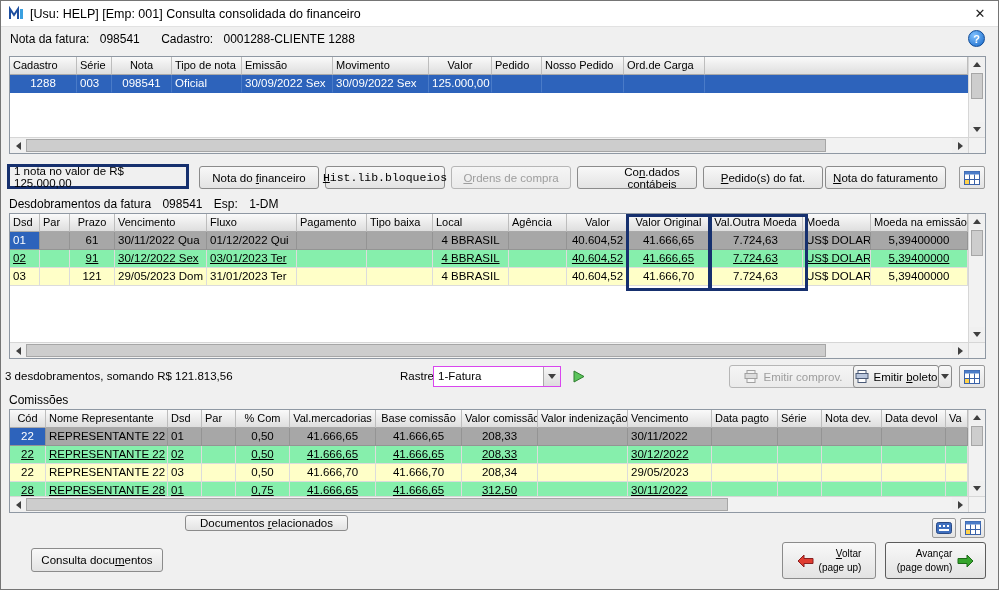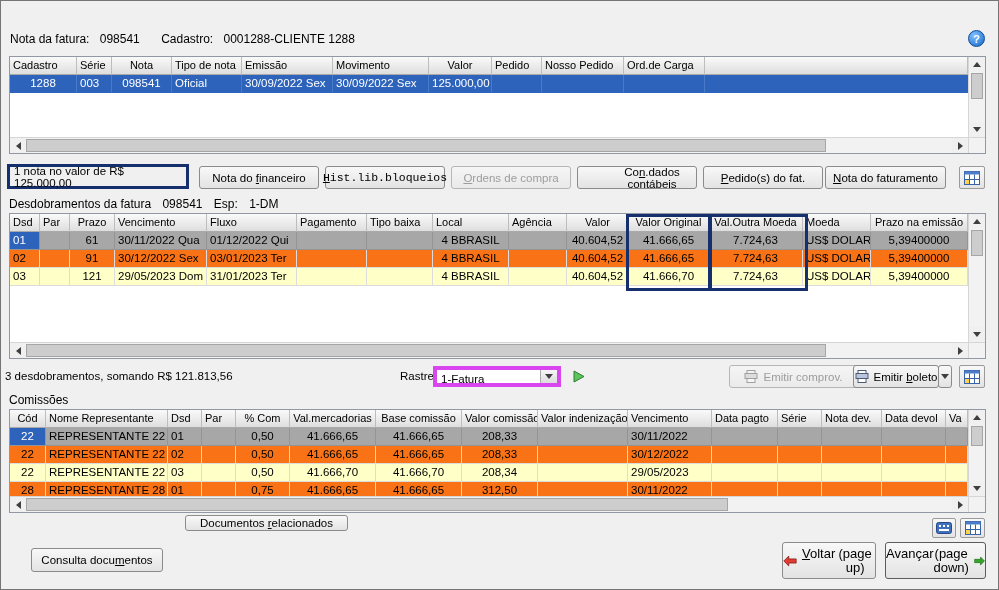--- a/index.html
+++ b/index.html
@@ -19,21 +19,21 @@
   .help-icon { position: absolute; top: 29px; right: 13px; width: 17px; height: 17px; border-radius: 50%; background: radial-gradient(circle at 35% 30%, #7fc0ff, #1668c8); border: 1px solid #0f4a96; color: #fff; font-size: 11px; font-weight: bold; display: flex; align-items: center; justify-content: center; cursor: pointer; }
 
   
   .grid { position: absolute; left: 8px; width: 977px; border: 1px solid #8f98a3; background: #fff; display: flex; flex-direction: column; }
   .gmain { flex: 1; display: flex; overflow: hidden; position: relative; }
   .gcols { width: 958px; flex: 0 0 958px; display: flex; flex-direction: column; background: #fff; overflow: hidden; }
   .grow { display: flex; height: 18px; flex: 0 0 18px; }
   .cell { flex: 0 0 auto; padding: 0 3px; white-space: nowrap; overflow: hidden; font-size: 11.5px; line-height: 17px; border-right: 1px solid #dcdcdc; border-bottom: 1px solid #dcdcdc; color: #000; }
   .ghead .cell { background: linear-gradient(#fafafa, #dedede); border-right: 1px solid #bdbdbd; border-bottom: 1px solid #a9a9a9; font-size: 11px; }
   .ar { text-align: center; }
-  .row-white .cell { background: #f97316; }
+  .row-white .cell { background: #86efac; text-decoration: underline; }
   .row-yellow .cell { background: #ffffc8; }
   .row-selblue .cell { background: #2d63bb; color: #fff; border-right-color: #4a7bc8; border-bottom-color: #2d63bb; }
   .row-selgray .cell { background: #a7a7a7; color: #000; border-right-color: #949494; border-bottom-color: #949494; }
   .cell.focus { background: #2d63bb !important; color: #fff !important; }
   .hfill { flex: 1 1 auto; background: linear-gradient(#fafafa, #dedede); border-bottom: 1px solid #a9a9a9; border-right: none; }
   .bfill { flex: 1 1 auto; background: #fff; border-right: none; border-bottom: none; }
 
   
   .t1 .c0{flex-basis:67px}.t1 .c1{flex-basis:35px}.t1 .c2{flex-basis:60px}.t1 .c3{flex-basis:70px}.t1 .c4{flex-basis:91px}.t1 .c5{flex-basis:96px}.t1 .c6{flex-basis:63px}.t1 .c7{flex-basis:50px}.t1 .c8{flex-basis:82px}.t1 .c9{flex-basis:81px}
   .t2 .c0{flex-basis:30px}.t2 .c1{flex-basis:30px}.t2 .c2{flex-basis:45px}.t2 .c3{flex-basis:92px}.t2 .c4{flex-basis:90px}.t2 .c5{flex-basis:70px}.t2 .c6{flex-basis:66px}.t2 .c7{flex-basis:76px}.t2 .c8{flex-basis:58px}.t2 .c9{flex-basis:62px}.t2 .c10{flex-basis:80px}.t2 .c11{flex-basis:94px}.t2 .c12{flex-basis:68px}.t2 .c13{flex-basis:97px}
@@ -58,33 +58,42 @@
   .hlbox { position: absolute; top: 0; height: 77px; border: 3px solid #16306e; z-index: 5; pointer-events: none; }
   .note-box { position: absolute; top: 163px; left: 6px; width: 182px; height: 25px; border: 3px solid #16306e; display: flex; align-items: center; padding: 0 4px; font-size: 11.5px; color: #000; background: transparent; }
 
   
   .btn { position: absolute; display: flex; align-items: center; justify-content: center; gap: 5px; background: linear-gradient(#f8f8f8, #e3e3e3); border: 1px solid #8b8b8b; border-radius: 3px; font-size: 11.5px; color: #000; cursor: pointer; font-family: "Liberation Sans", sans-serif; }
   .btn.disabled { color: #9d9d9d; border-color: #b6b6b6; background: linear-gradient(#f5f5f5, #eaeaea); cursor: default; }
   .section-label { position: absolute; left: 8px; font-size: 12px; color: #000; }
   .section-label .lbl { margin-right: 8px; }
   .status-text { position: absolute; left: 4px; font-size: 11.5px; color: #000; }
 
-  .combo { position: absolute; display: flex; background: #fff; border: 4px solid #d946ef; align-items: stretch; }
+  .combo { position: absolute; display: flex; background: #fff; border: 1px solid #d946ef; align-items: stretch; }
   .combo-text { flex: 1; font-size: 11.5px; line-height: 19px; padding: 0 4px; overflow: hidden; white-space: nowrap; }
   .combo-btn { width: 17px; flex: 0 0 17px; background: linear-gradient(#f6f6f6, #dcdcdc); border-left: 1px solid #a9a9a9; display: flex; align-items: center; justify-content: center; cursor: pointer; }
   .playbtn { position: absolute; width: 22px; height: 22px; display: flex; align-items: center; justify-content: center; cursor: pointer; background: transparent; border: none; }
 
-  .navlabel { display: flex; flex-direction: row; align-items: flex-start; font-size: 13px; line-height: 14px; }
+  .navlabel { display: flex; flex-direction: column; align-items: flex-end; font-size: 10px; line-height: 14px; }
   .icon-btn { position: absolute; display: flex; align-items: center; justify-content: center; background: linear-gradient(#f8f8f8, #e3e3e3); border: 1px solid #9a9a9a; border-radius: 2px; cursor: pointer; }
 </style>
 </head>
 <body>
 
 <div class="window">
 
+  <div class="titlebar">
+    <svg class="app-icon" viewBox="0 0 16 16">
+      <rect width="16" height="16" fill="#ffffff"></rect>
+      <path d="M2 13 L2 3 L6 9 L10 3 L10 13" stroke="#1e4fa0" stroke-width="2" fill="none"></path>
+      <rect x="12" y="3" width="3" height="10" fill="#3aa0e0"></rect>
+    </svg>
+    <span class="title-text">[Usu: HELP] [Emp: 001] Consulta consolidada do financeiro</span>
+    <span class="close-btn">✕</span>
+  </div>
 
   <div class="info-line">
     <span class="lbl">Nota da fatura:</span>
     <span class="val">098541</span>
     <span class="lbl">Cadastro:</span>
     <span class="val">0001288-CLIENTE 1288</span>
   </div>
   <div class="help-icon">?</div>
 
   <div class="grid t1" style="top:55px; height:98px;">
@@ -191,21 +200,21 @@
           <div class="cell c3">Vencimento</div>
           <div class="cell c4">Fluxo</div>
           <div class="cell c5">Pagamento</div>
           <div class="cell c6">Tipo baixa</div>
           <div class="cell c7">Local</div>
           <div class="cell c8">Agência</div>
           <div class="cell c9 ar">Valor</div>
           <div class="cell c10 ar">Valor Original</div>
           <div class="cell c11 ar">Val.Outra Moeda</div>
           <div class="cell c12">Moeda</div>
-          <div class="cell c13 ar">Prazo na emissão</div>
+          <div class="cell c13 ar">Moeda na emissão</div>
         </div>
         <div class="grow row-selgray">
           <div class="cell c0 focus">01</div>
           <div class="cell c1"></div>
           <div class="cell c2 ar">61</div>
           <div class="cell c3">30/11/2022 Qua</div>
           <div class="cell c4">01/12/2022 Qui</div>
           <div class="cell c5"></div>
           <div class="cell c6"></div>
           <div class="cell c7 ar">4 BBRASIL</div>

